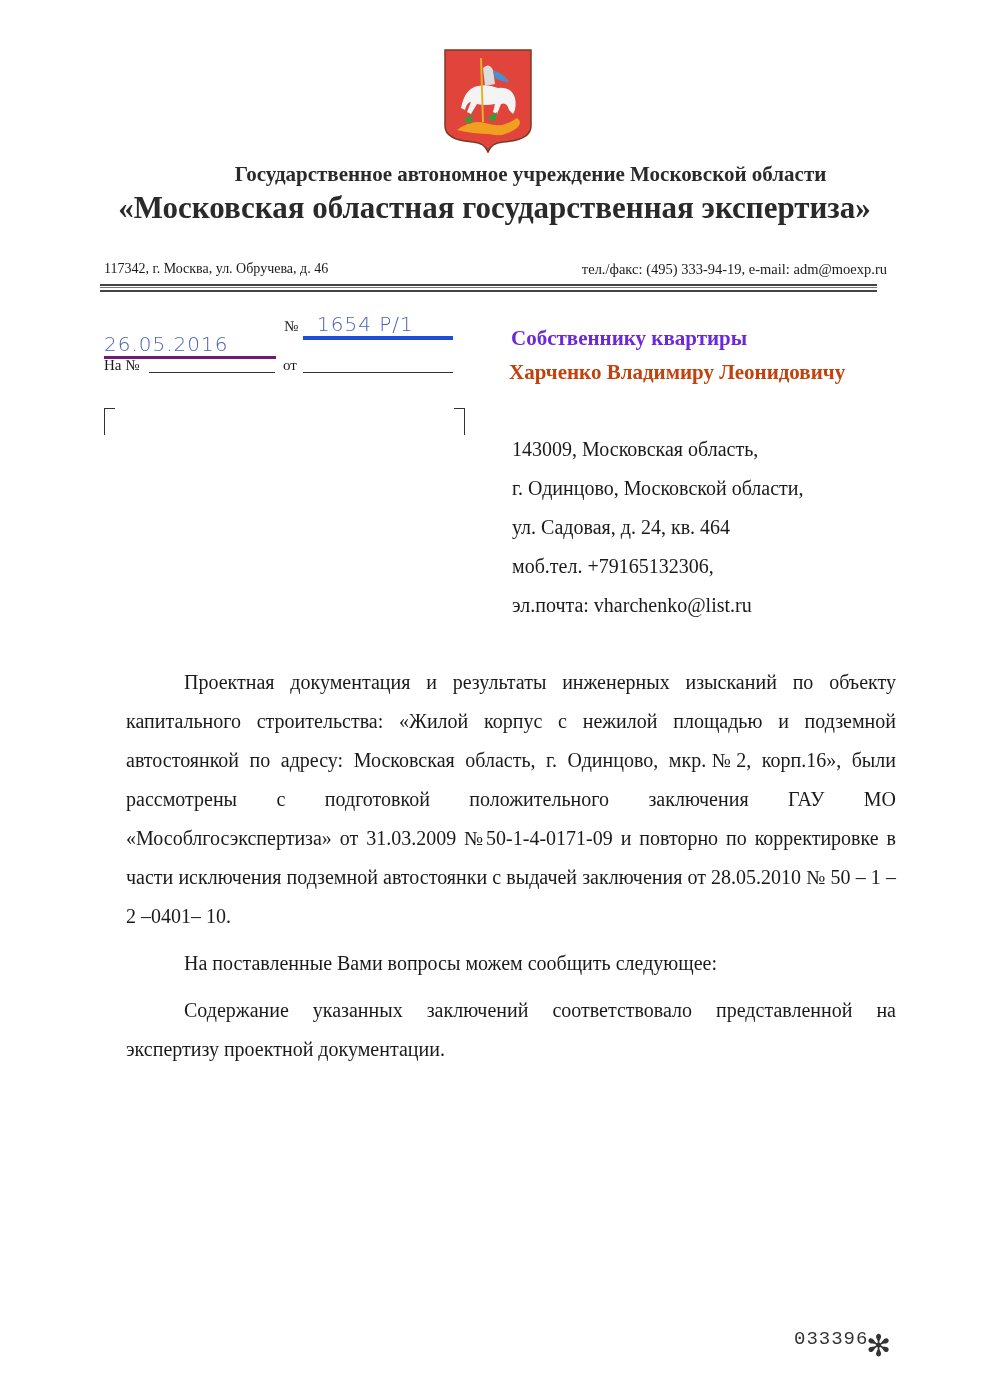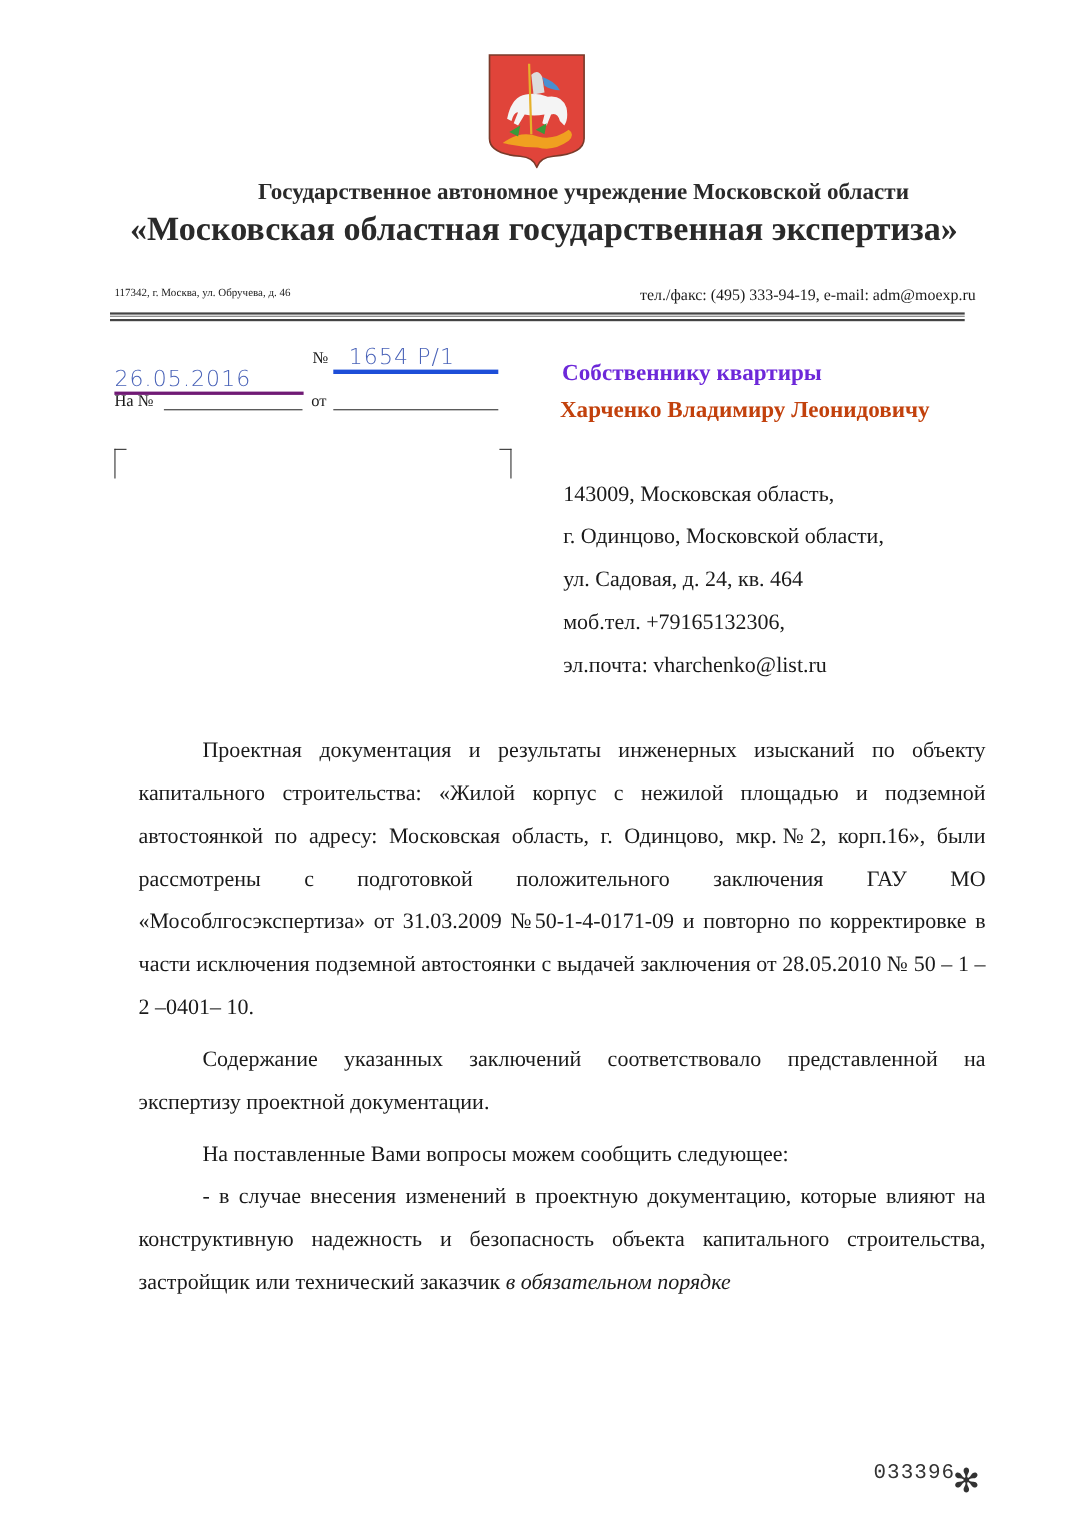--- a/index.html
+++ b/index.html
@@ -1,21 +1,21 @@
 <!DOCTYPE html>
 <html><head>
 <meta charset="utf-8">
 <style>
   html, body { margin: 0; padding: 0; background: #ffffff; }
   body { width: 989px; height: 1400px; position: relative; overflow: hidden; font-family: "Liberation Serif", serif; color: #1a1a1a; }
   .abs { position: absolute; }
   .crest { left: 443px; top: 48px; width: 90px; height: 105px; }
   .org-line1 { left: 0; width: 989px; top: 162px; text-align: center; font-size: 21px; font-weight: bold; color: #2a2a2a; margin-left: 36px; }
   .org-line2 { left: 0; width: 989px; top: 190px; text-align: center; font-size: 31px; font-weight: bold; color: #2a2a2a; }
-  .addr-left { left: 104px; top: 261px; font-size: 10px; }
+  .addr-left { left: 104px; top: 261px; font-size: 14px; }
   .addr-right { right: 102px; top: 261px; font-size: 14.5px; }
   .rule { left: 100px; width: 777px; top: 284px; height: 8px; border-top: 2px solid #444; border-bottom: 2px solid #444; box-sizing: border-box; }
   .rule-inner { position:absolute; left:0; right:0; top:1px; height:1px; background:#777; }
   .hand { font-family: "DejaVu Sans", sans-serif; color: #4a63b8; font-size: 20px; letter-spacing: 1px; font-weight: 300; }
   .date-field { left: 104px; top: 332px; width: 172px; border-bottom: 3px solid #701a75; height: 24px; }
   .num-label { left: 284px; top: 318px; font-size: 15px; }
   .num-field { left: 303px; top: 312px; width: 150px; border-bottom: 4px solid #1d4ed8; height: 24px; }
   .na-label { left: 104px; top: 357px; font-size: 15px; }
   .na-field { left: 149px; top: 372px; width: 126px; border-bottom: 1px solid #333; }
   .ot-label { left: 283px; top: 357px; font-size: 15px; }
@@ -73,19 +73,18 @@
 <div class="abs recip2">Харченко Владимиру Леонидовичу</div>
 
 <div class="abs raddr" style="top:438px">143009, Московская область,</div>
 <div class="abs raddr" style="top:477px">г. Одинцово, Московской области,</div>
 <div class="abs raddr" style="top:516px">ул. Садовая, д. 24, кв. 464</div>
 <div class="abs raddr" style="top:555px">моб.тел. +79165132306,</div>
 <div class="abs raddr" style="top:594px">эл.почта: vharchenko@list.ru</div>
 
 <div class="abs body-text" style="top:663px">
   <p class="para indent">Проектная документация и результаты инженерных изысканий по объекту капитального строительства: «Жилой корпус с нежилой площадью и подземной автостоянкой по адресу: Московская область, г. Одинцово, мкр.№2, корп.16», были рассмотрены с подготовкой положительного заключения ГАУ МО «Мособлгосэкспертиза» от 31.03.2009 №50-1-4-0171-09 и повторно по корректировке в части исключения подземной автостоянки с выдачей заключения от 28.05.2010 №  50 – 1 – 2 –0401– 10.</p>
+  <p class="para indent" style="margin-top:8px">На поставленные Вами вопросы можем сообщить следующее:</p>
   <p class="para indent" style="margin-top:8px">Содержание указанных заключений соответствовало представленной на экспертизу проектной документации.</p>
-  <p class="para indent" style="margin-top:8px">На поставленные Вами вопросы можем сообщить следующее:</p>
-  <p class="para indent"><span>- в случае внесения изменений в проектную документацию, которые влияют на конструктивную надежность и безопасность объекта капитального строительства, застройщик или технический заказчик </span><span class="italic">в обязательном порядке</span></p>
 </div>
 
 <div class="abs serial">033396</div>
 <div class="abs star">✻</div>
 
 </body></html>

